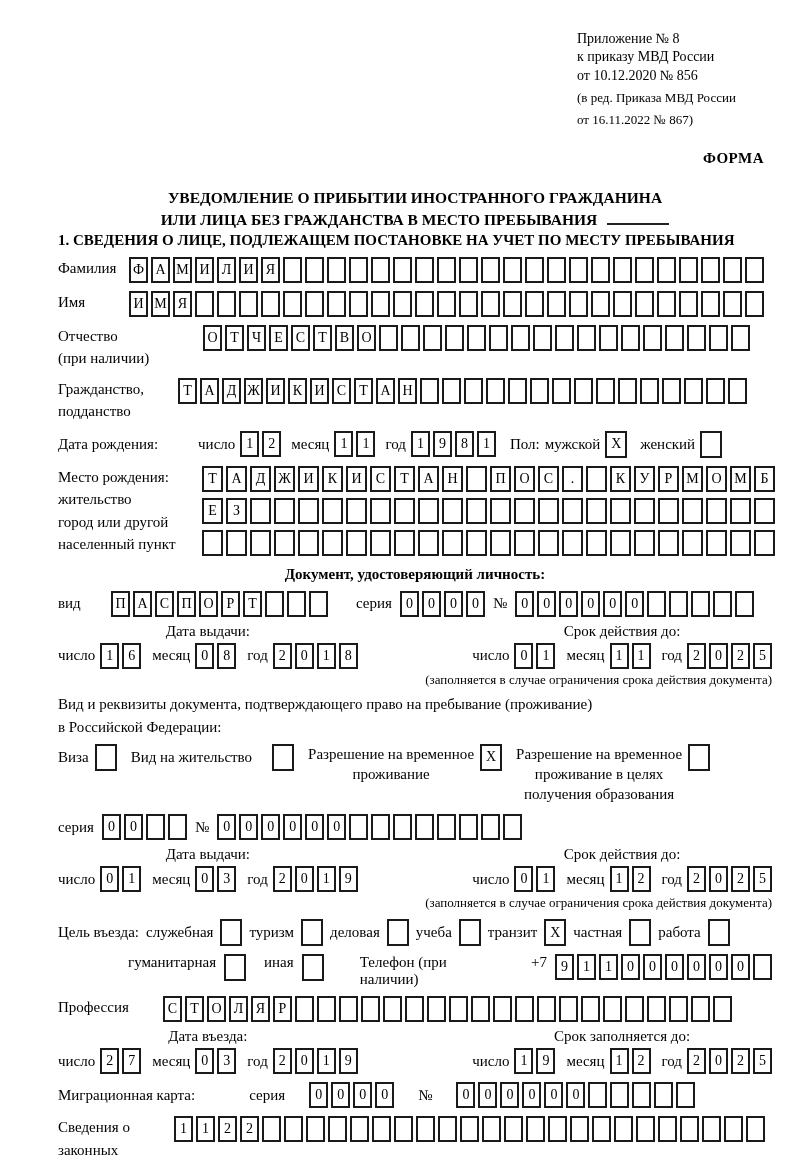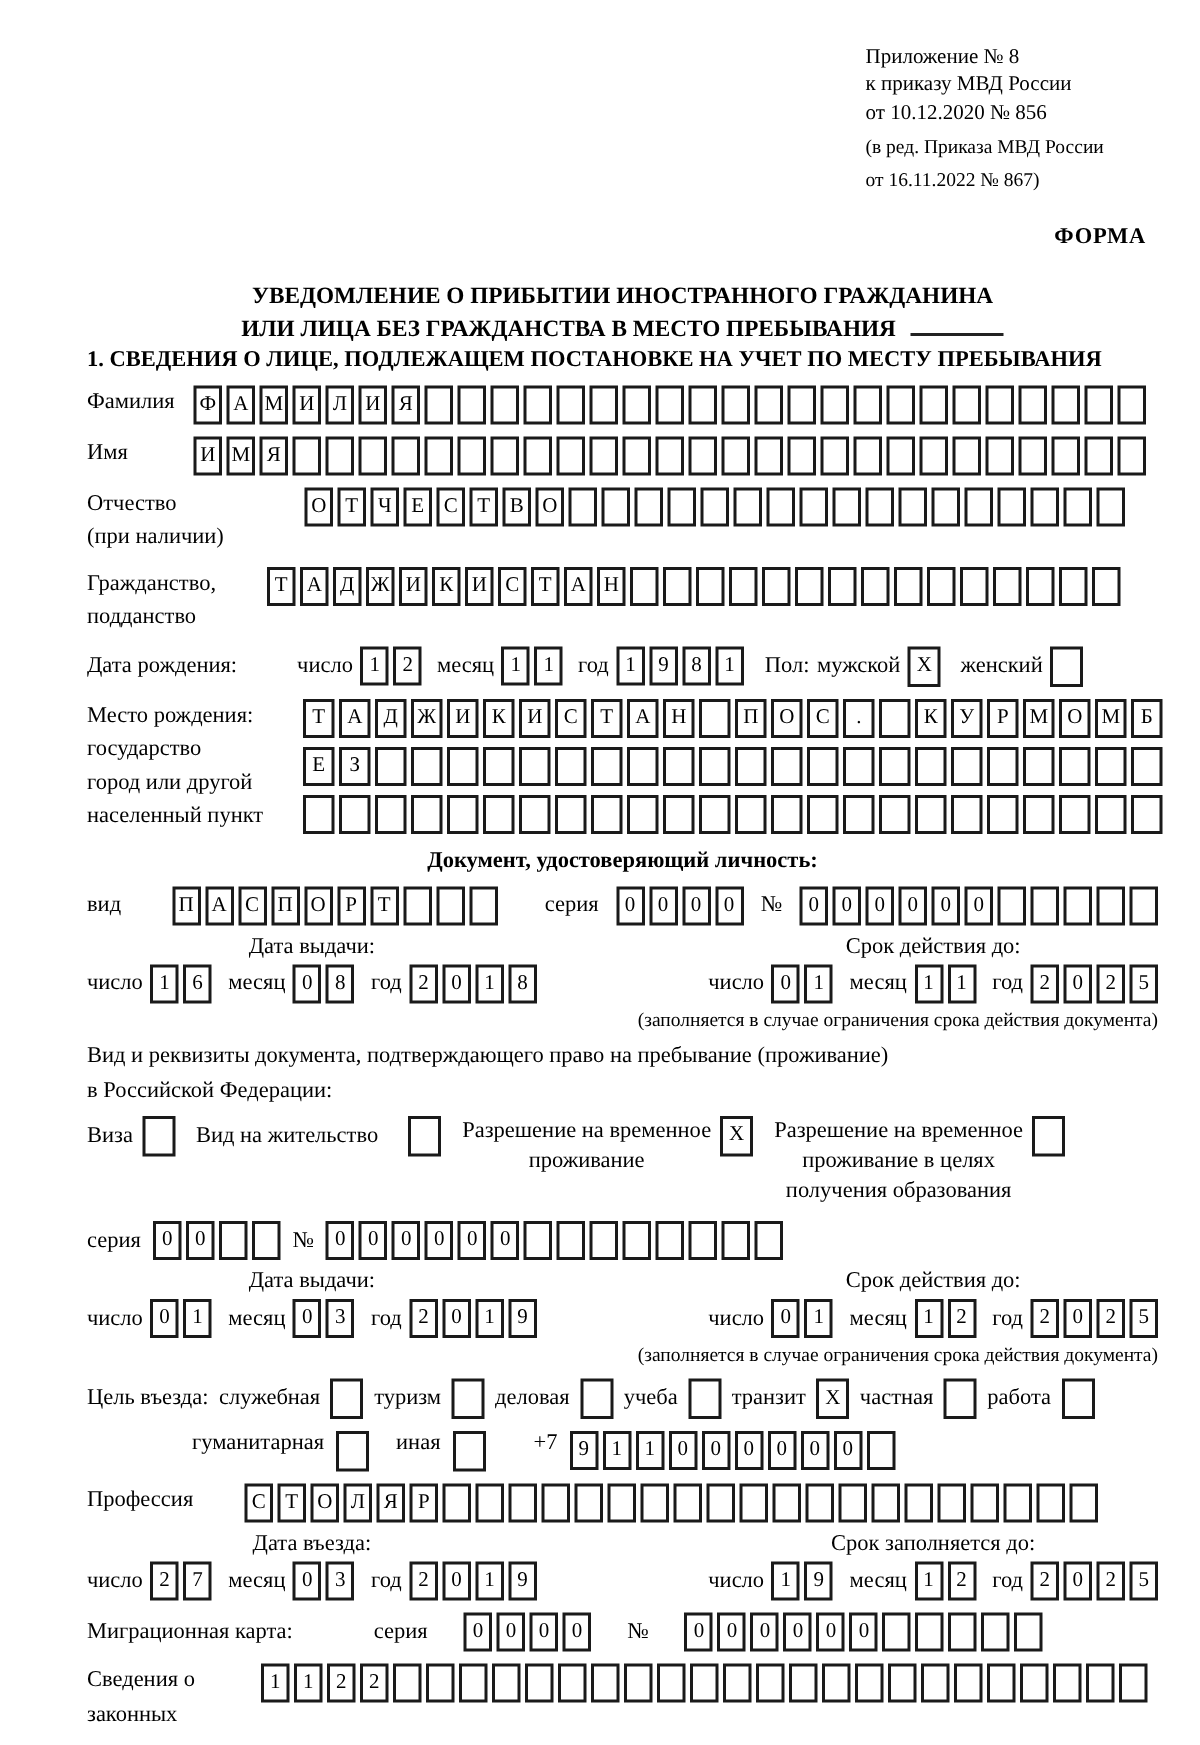--- a/index.html
+++ b/index.html
@@ -232,21 +232,21 @@
       <span>мужской</span>
       <span class="cbox">X</span>
       <span style="margin-left:8px">женский</span>
       <span class="cbox"></span>
     </span>
   </div>
 
   <div class="frow">
     <span class="lbl" style="width:144px">
       <span style="display:block">Место рождения:</span>
-      <span style="display:block">государство</span>
+      <span style="display:block">жительство</span>
       <span style="display:block">город или другой</span>
       <span style="display:block">населенный пункт</span>
     </span>
     <span class="stack">
       <span class="cells cells-wide">
           <span class="cell">Т</span>
           <span class="cell">А</span>
           <span class="cell">Д</span>
           <span class="cell">Ж</span>
           <span class="cell">И</span>
@@ -320,21 +320,21 @@
           <span class="cell"></span>
           <span class="cell"></span>
           <span class="cell"></span>
           <span class="cell"></span>
         </span>
     </span>
   </div>
 
   <div class="doc-head">Документ, удостоверяющий личность:</div>
 
-  <div class="frow" style="align-items:center; gap:8px;justify-content:space-between;">
+  <div class="frow" style="align-items:center; gap:8px;">
     <span style="width:45px">вид</span>
     <span class="cells">
         <span class="cell">П</span>
         <span class="cell">А</span>
         <span class="cell">С</span>
         <span class="cell">П</span>
         <span class="cell">О</span>
         <span class="cell">Р</span>
         <span class="cell">Т</span>
         <span class="cell"></span>
@@ -532,20 +532,21 @@
     <span class="cbox"></span>
     <span>работа</span>
     <span class="cbox"></span>
   </div>
 
   <div class="frow" style="align-items:flex-start; gap:8px;">
     <span style="margin-left:70px">гуманитарная</span>
     <span class="cbox"></span>
     <span style="margin-left:10px">иная</span>
     <span class="cbox"></span>
+    <span style="margin-left:28px">Телефон (при наличии)</span>
     <span style="margin-left:24px">+7</span>
     <span class="cells">
         <span class="cell">9</span>
         <span class="cell">1</span>
         <span class="cell">1</span>
         <span class="cell">0</span>
         <span class="cell">0</span>
         <span class="cell">0</span>
         <span class="cell">0</span>
         <span class="cell">0</span>

